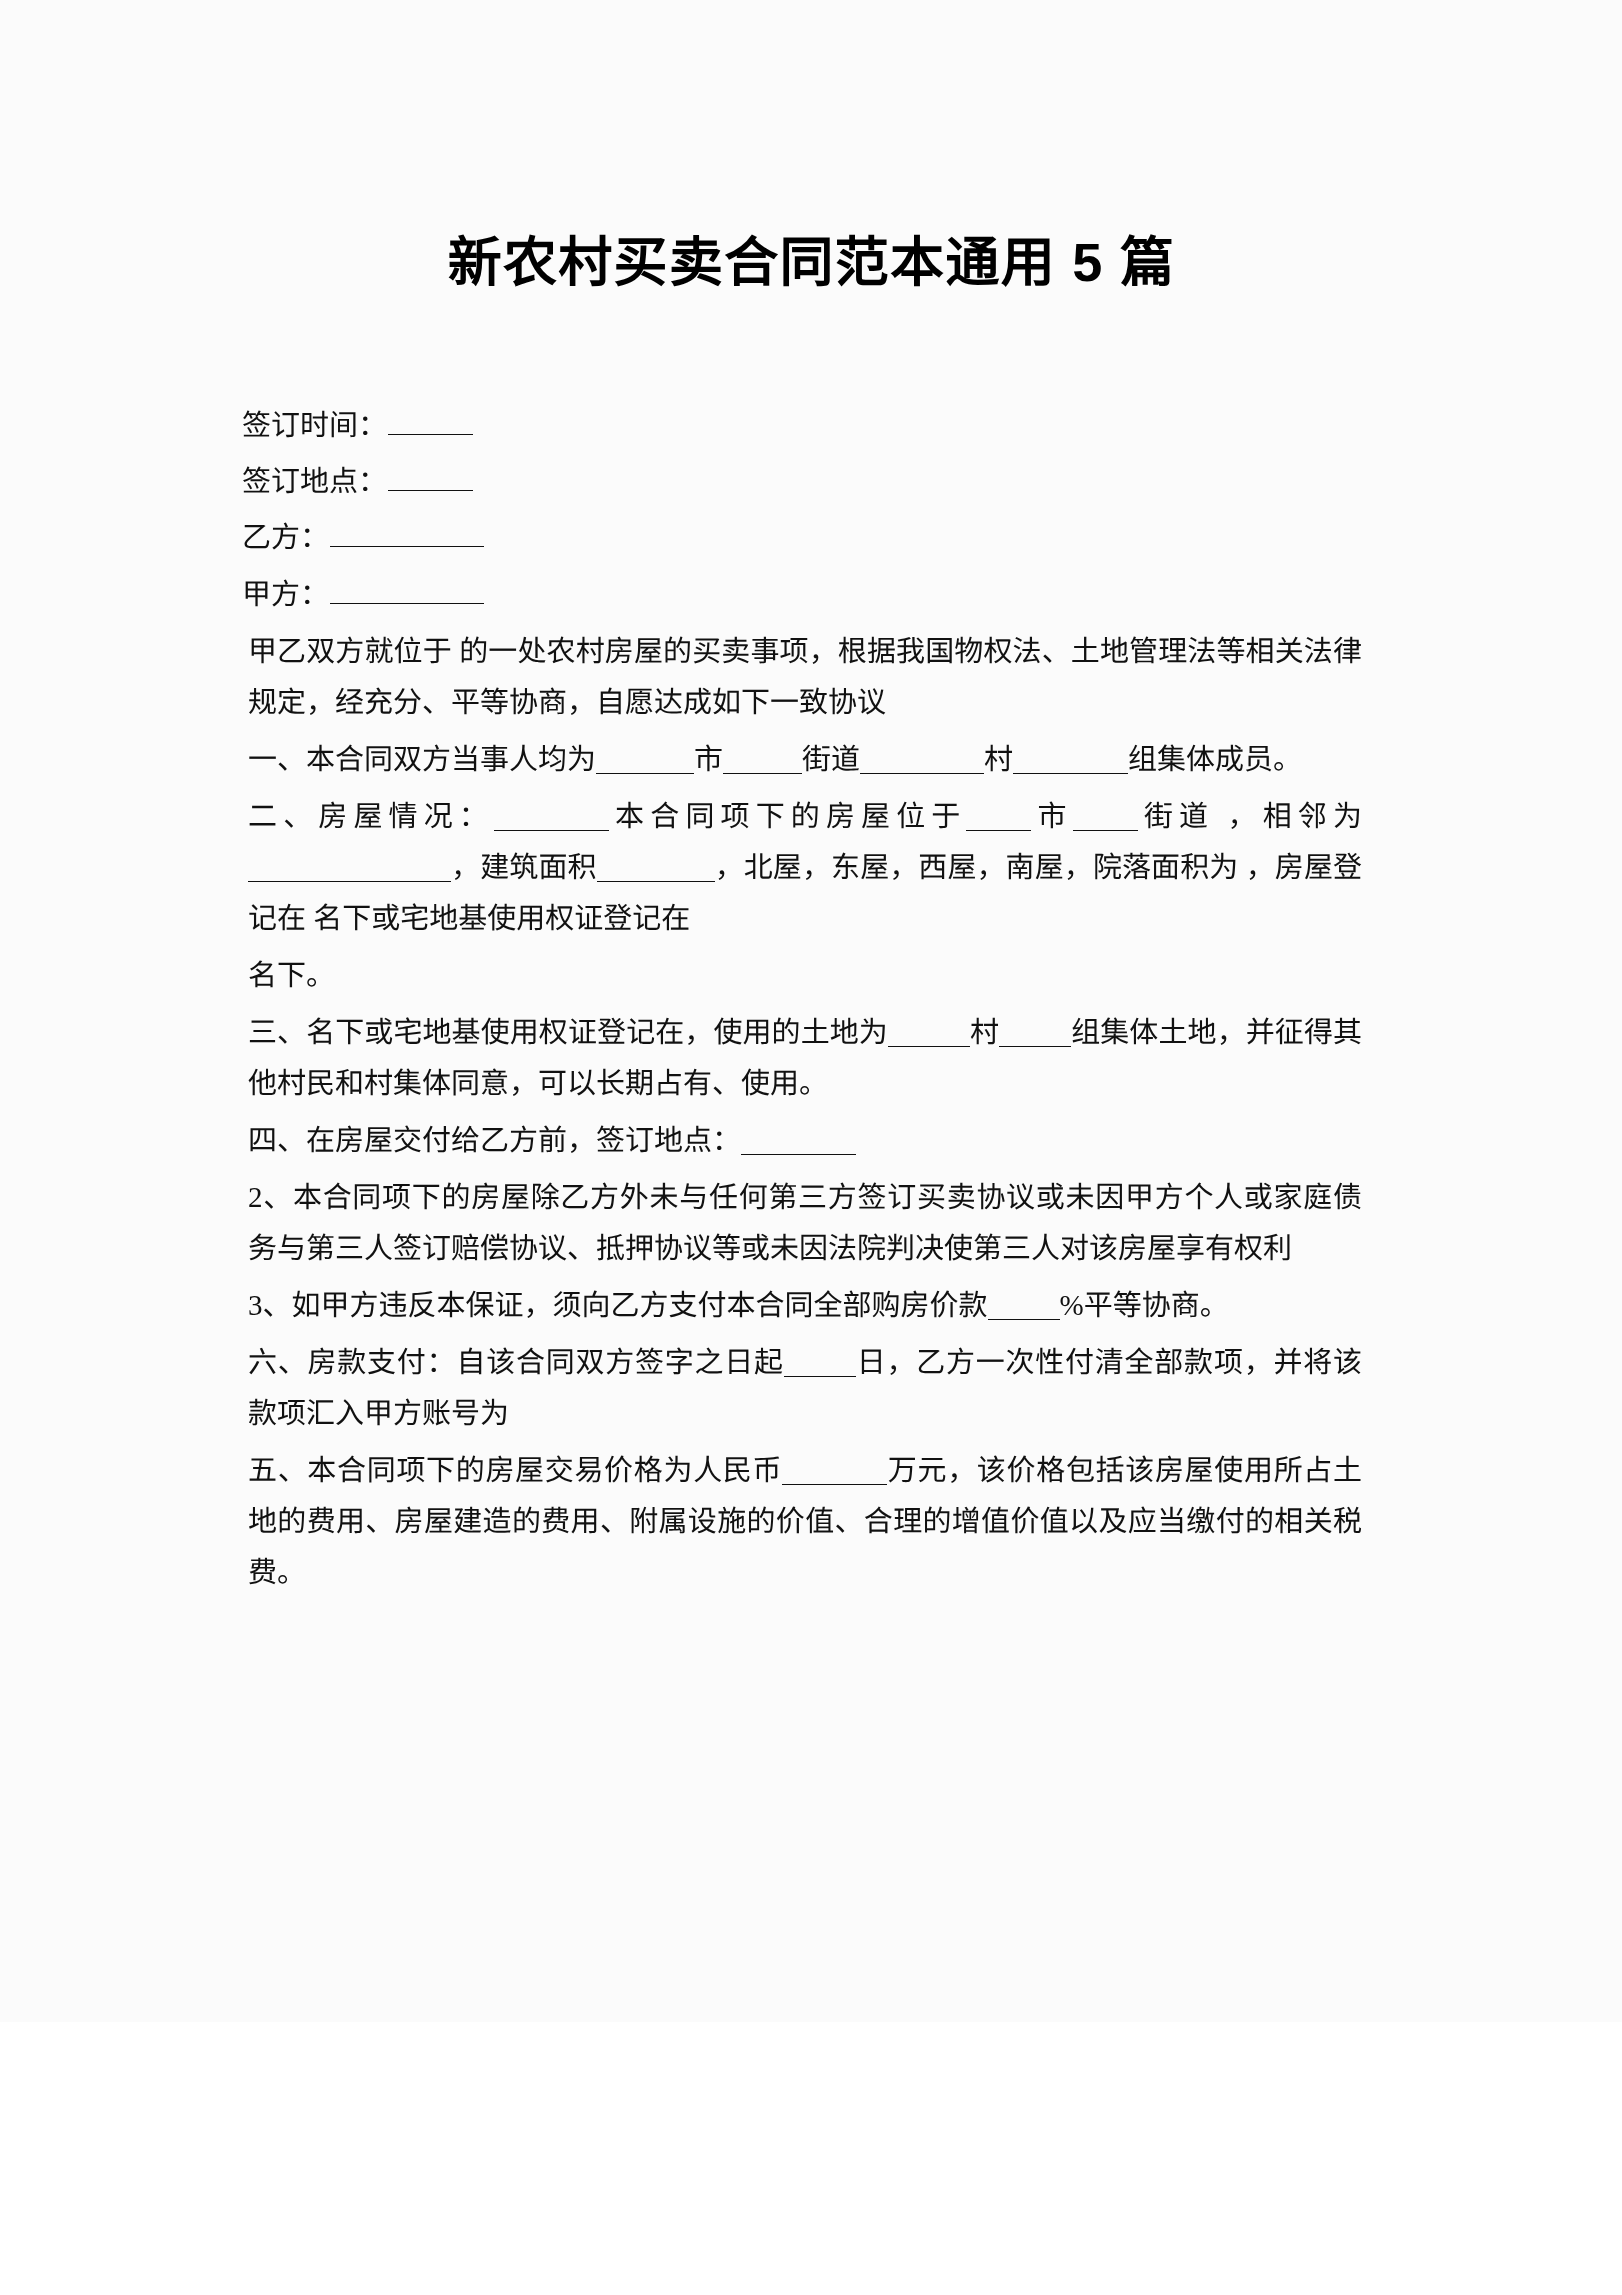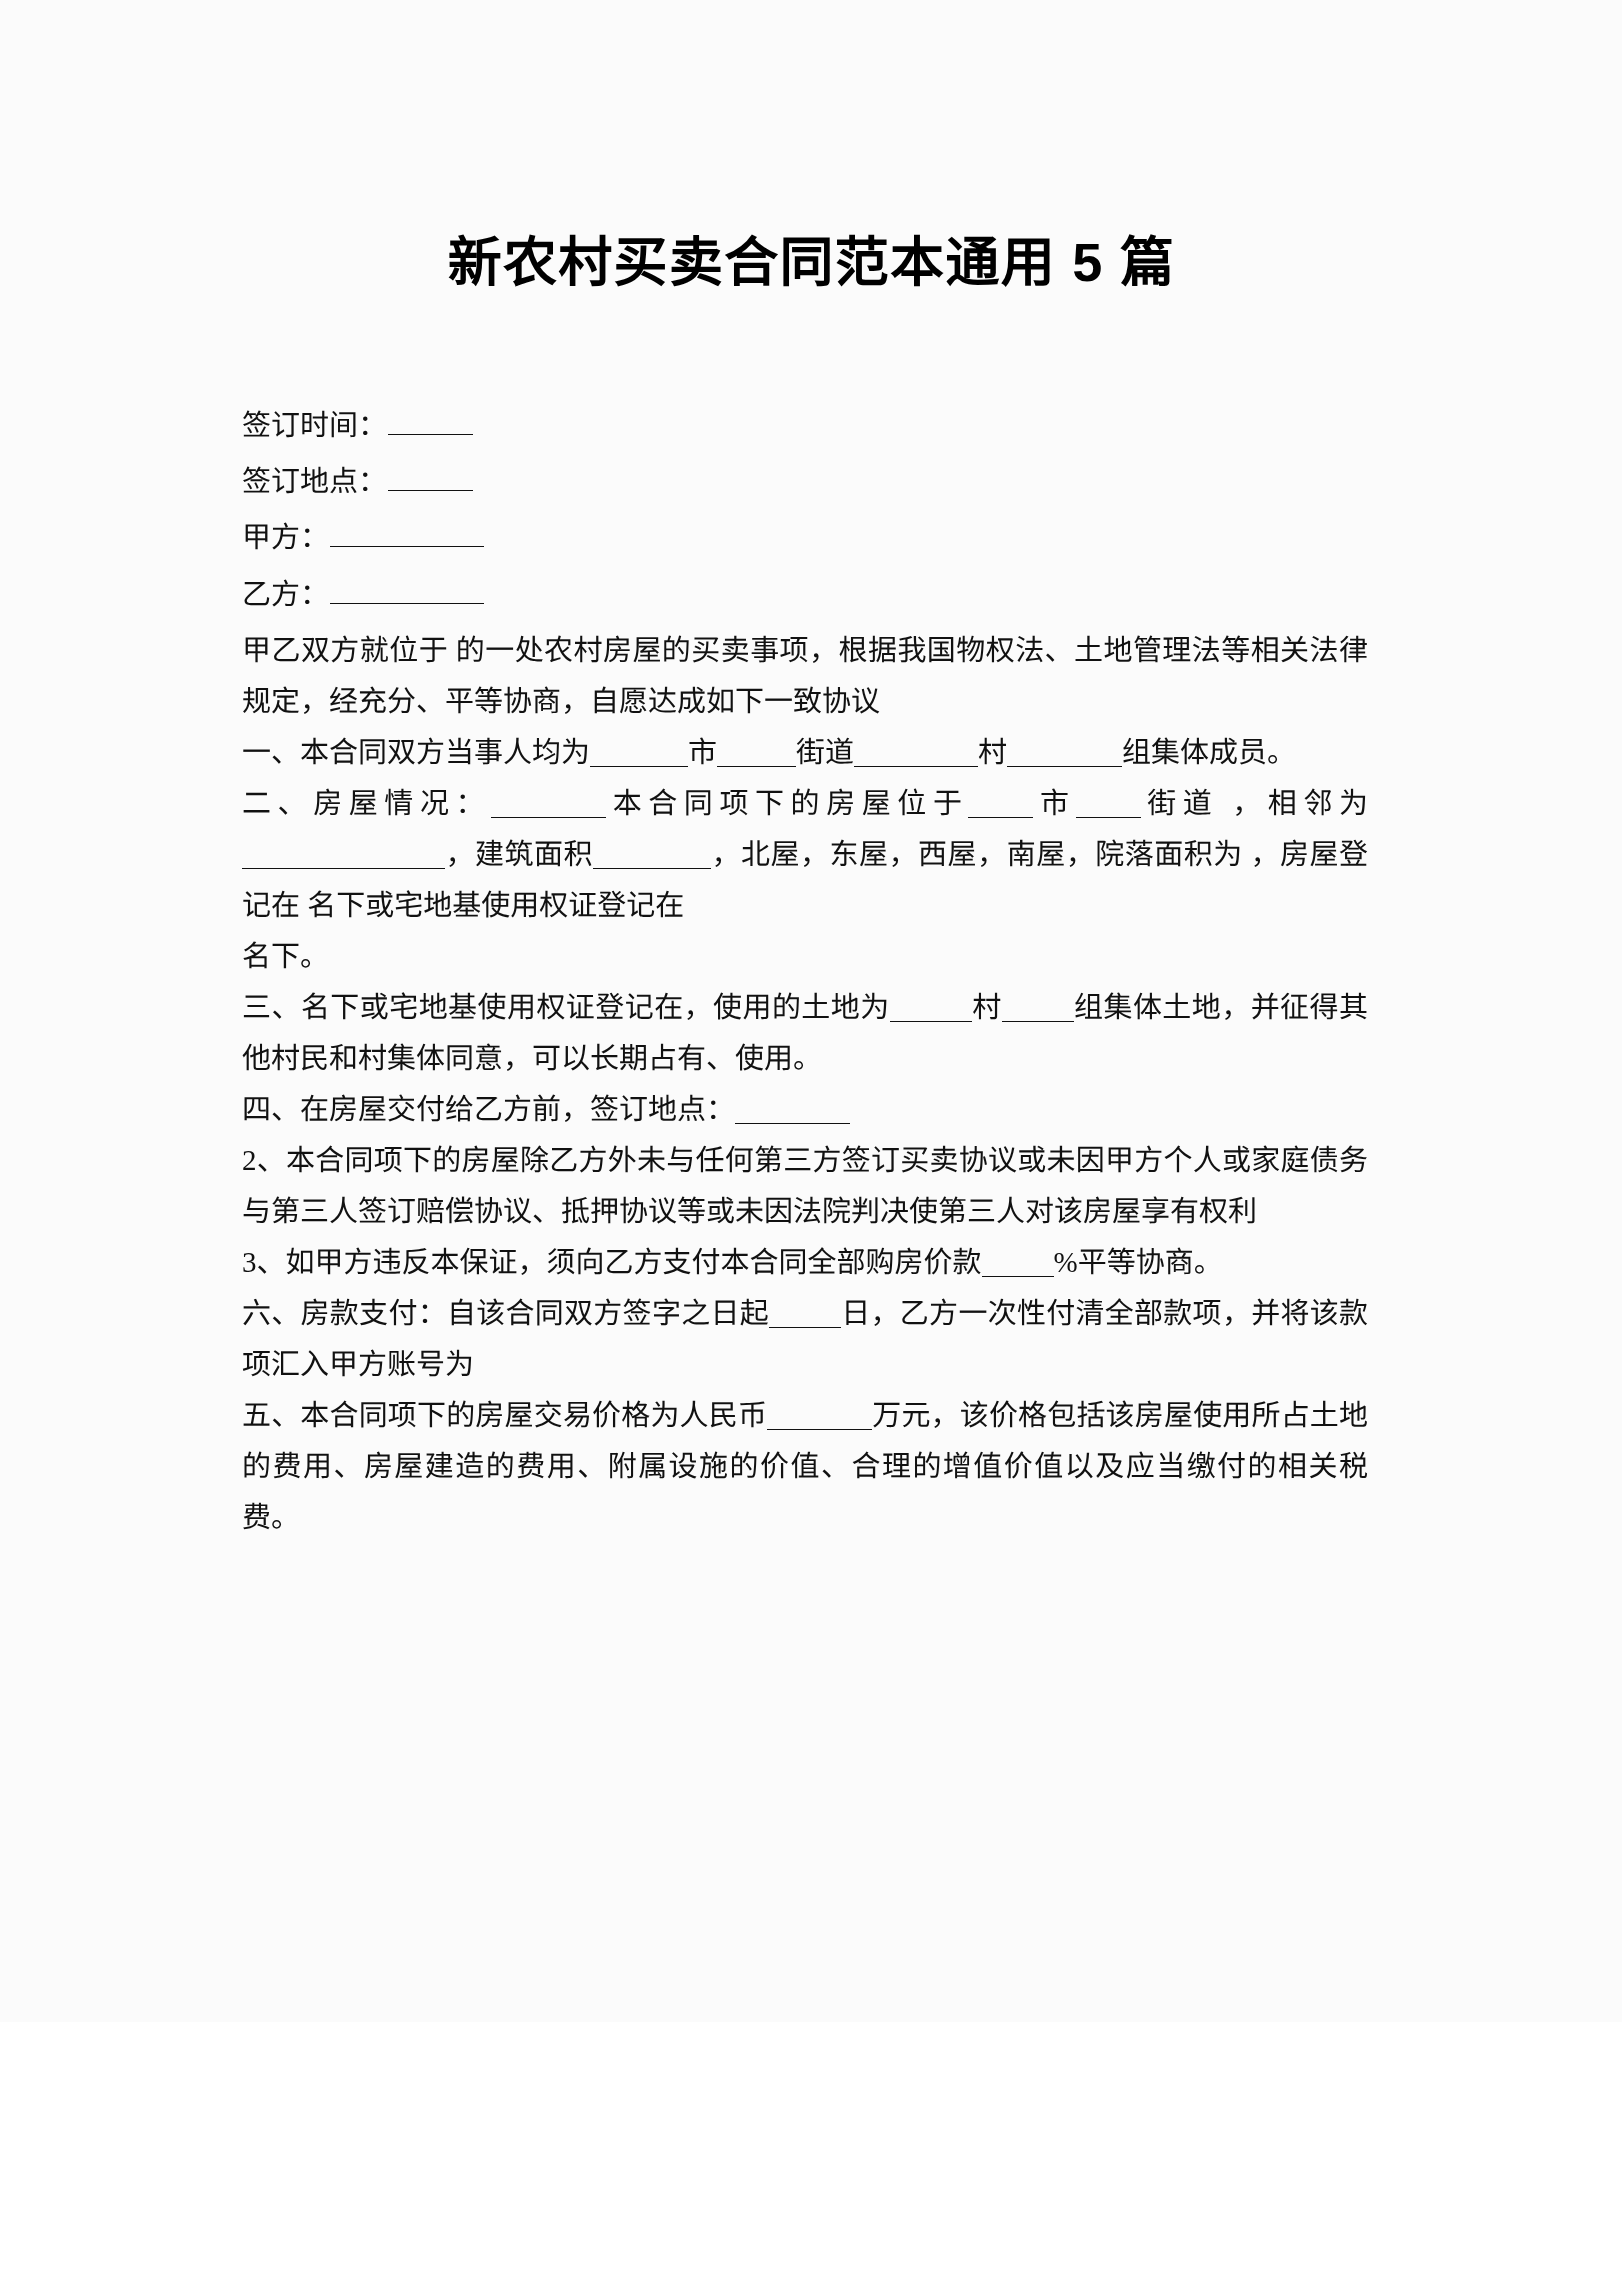--- a/index.html
+++ b/index.html
@@ -43,21 +43,21 @@
     top: 400px;
     width: 1126px;
   }
 
   .para {
     font-size: 29px;
     line-height: 51px;
     text-align: justify;
     text-justify: inter-ideograph;
     word-break: break-all;
-    margin: 0;
+    margin: 6px;
     padding: 0;
     color: #111;
   }
 
   
   .field-row {
     font-size: 29px;
     line-height: 51px;
     margin: 0 0 5.2px 0;
     white-space: nowrap;
@@ -87,22 +87,22 @@
 <body>
 
 <div class="page">
 
   <h1 class="doc-title">新农村买卖合同范本通用 5 篇</h1>
 
   <div class="body-block">
     <div id="header-fields">
         <div class="field-row"><span>签订时间：</span><span class="blank blank-md"></span></div>
         <div class="field-row"><span>签订地点：</span><span class="blank blank-md"></span></div>
+        <div class="field-row"><span>乙方：</span><span class="blank blank-xl"></span></div>
         <div class="field-row"><span>甲方：</span><span class="blank blank-xl"></span></div>
-        <div class="field-row"><span>乙方：</span><span class="blank blank-xl"></span></div>
       </div>
     <div id="paragraphs">
         <p class="para" id="preamble"><span>甲乙双方就位于 的一处农村房屋的买卖事项，根据我国物权法、土地管理法等相关法律规定，经充分、平等协商，自愿达成如下一致协议</span></p>
         <p class="para" id="clause-1"><span>一、本合同双方当事人均为</span><span class="inline-blank" style="width: 98px;"></span><span>市</span><span class="inline-blank" style="width: 79px;"></span><span>街道</span><span class="inline-blank" style="width: 124px;"></span><span>村</span><span class="inline-blank" style="width: 115px;"></span><span>组集体成员。</span></p>
         <p class="para" id="clause-2"><span>二、房屋情况：</span><span class="inline-blank" style="width: 115px;"></span><span>本合同项下的房屋位于</span><span class="inline-blank" style="width: 65px;"></span><span>市</span><span class="inline-blank" style="width: 65px;"></span><span>街道 ，相邻为</span><span class="inline-blank" style="width: 203px;"></span><span>，建筑面积</span><span class="inline-blank" style="width: 118px;"></span><span>，北屋，东屋，西屋，南屋，院落面积为 ，房屋登记在 名下或宅地基使用权证登记在</span></p>
         <p class="para" id="clause-2-tail"><span>名下。</span></p>
         <p class="para" id="clause-3"><span>三、名下或宅地基使用权证登记在，使用的土地为</span><span class="inline-blank" style="width: 82px;"></span><span>村</span><span class="inline-blank" style="width: 72px;"></span><span>组集体土地，并征得其他村民和村集体同意，可以长期占有、使用。</span></p>
         <p class="para" id="clause-4"><span>四、在房屋交付给乙方前，签订地点：</span><span class="inline-blank" style="width: 115px;"></span></p>
         <p class="para" id="clause-4-2"><span>2、本合同项下的房屋除乙方外未与任何第三方签订买卖协议或未因甲方个人或家庭债务与第三人签订赔偿协议、抵押协议等或未因法院判决使第三人对该房屋享有权利</span></p>
         <p class="para" id="clause-4-3"><span>3、如甲方违反本保证，须向乙方支付本合同全部购房价款</span><span class="inline-blank" style="width: 72px;"></span><span>%平等协商。</span></p>

